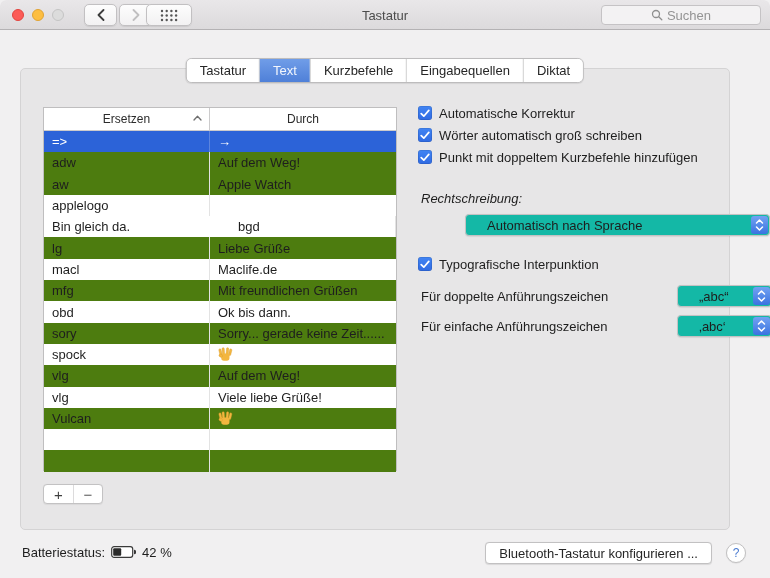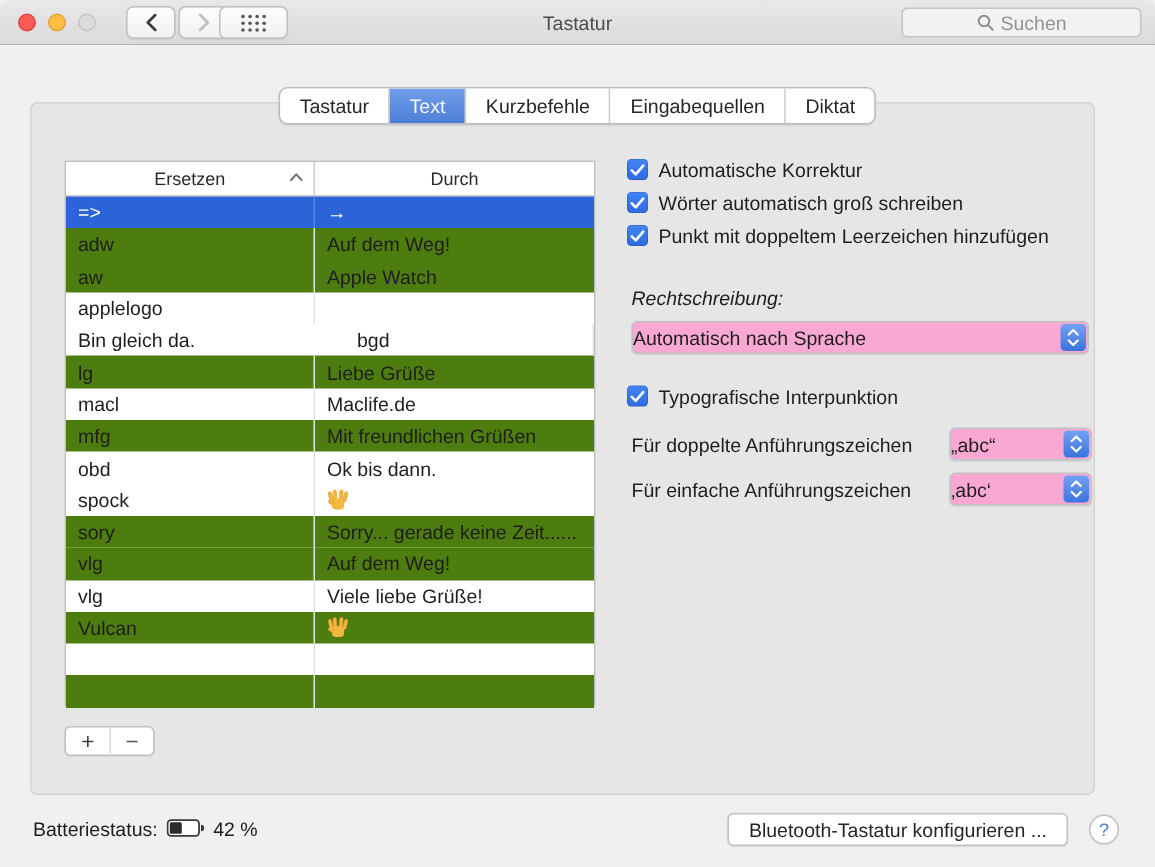--- a/index.html
+++ b/index.html
@@ -99,24 +99,25 @@
   .cbcol { position:absolute; left:397px; top:33px; }
   .cb { display:flex; align-items:center; gap:7px; height:22px; color:#1e1e1e; }
   .cbbox {
     width:14px; height:14px; border-radius:3px; flex:0 0 auto;
     background:linear-gradient(var(--checkbox-blue),#2f6ae2);
     box-shadow:inset 0 0 0 0.5px rgba(0,0,0,0.18);
     display:flex; align-items:center; justify-content:center;
   }
   .fieldlabel { position:absolute; left:400px; color:#1e1e1e; }
   .popup {
-    position:absolute; height:22px; background:#f9a8d4;
+    position:absolute; height:22px; background:#14b8a6;
     border:1px solid #c3c2c3; border-radius:4px;
-    display:flex; align-items:center; padding-left:0;
+    display:flex; align-items:center; padding-left:21px;
     box-shadow:0 0.5px 1px rgba(0,0,0,0.08);
+    margin-left:44px;
   }
   .stepper {
     position:absolute; right:1px; top:1px; bottom:1px; width:17px;
     border-radius:3px; background:linear-gradient(#72a2f2,#3a73e0);
     display:flex; align-items:center; justify-content:center;
   }
   .typo-cb { position:absolute; left:397px; top:184px; }
   
   .footer-left {
     position:absolute; left:22px; top:540px; height:24px;
@@ -236,40 +237,40 @@
           <div class="td td2">Maclife.de</div>
         </div>
         <div class="trow alt">
           <div class="td td1">mfg</div>
           <div class="td td2">Mit freundlichen Grüßen</div>
         </div>
         <div class="trow">
           <div class="td td1">obd</div>
           <div class="td td2">Ok bis dann.</div>
         </div>
+        <div class="trow alt">
+          <div class="td td1">sory</div>
+          <div class="td td2">Sorry... gerade keine Zeit......</div>
+        </div>
         <div class="trow">
           <div class="td td1">spock</div>
           <div class="td td2">
             <svg width="15" height="15" viewBox="0 0 20 20">
               <g fill="#f3b63f" stroke="#d99b2b" stroke-width="0.5">
                 <rect x="1.8" y="2.4" width="3" height="9" rx="1.5" transform="rotate(-14 3.3 6.9)"></rect>
                 <rect x="5.6" y="0.9" width="3" height="10" rx="1.5" transform="rotate(-4 7.1 5.9)"></rect>
                 <rect x="11" y="0.9" width="3" height="10" rx="1.5" transform="rotate(5 12.5 5.9)"></rect>
                 <rect x="14.8" y="2.4" width="3" height="9" rx="1.5" transform="rotate(14 16.3 6.9)"></rect>
                 <rect x="4.3" y="8.6" width="11" height="9.6" rx="3.6" stroke="none"></rect>
                 <rect x="1.2" y="9.8" width="5" height="3.6" rx="1.8" transform="rotate(28 3.7 11.6)"></rect>
               </g>
             </svg>
           </div>
         </div>
         <div class="trow alt">
-          <div class="td td1">sory</div>
-          <div class="td td2">Sorry... gerade keine Zeit......</div>
-        </div>
-        <div class="trow alt">
           <div class="td td1">vlg</div>
           <div class="td td2">Auf dem Weg!</div>
         </div>
         <div class="trow">
           <div class="td td1">vlg</div>
           <div class="td td2">Viele liebe Grüße!</div>
         </div>
         <div class="trow alt">
           <div class="td td1">Vulcan</div>
           <div class="td td2">
@@ -317,21 +318,21 @@
           </svg>
         </span>
         <span>Wörter automatisch groß schreiben</span>
       </div>
       <div class="cb">
         <span class="cbbox">
           <svg width="10" height="9" viewBox="0 0 10 9">
             <polyline points="1.2,4.6 3.8,7.2 8.8,1.4" fill="none" stroke="#fff" stroke-width="1.7" stroke-linecap="round" stroke-linejoin="round"></polyline>
           </svg>
         </span>
-        <span>Punkt mit doppeltem Leerzeichen hinzufügen</span>
+        <span>Punkt mit doppeltem Kurzbefehle hinzufügen</span>
       </div>
     </div>
 
   <div class="fieldlabel" style="top:122px;font-style:italic;">Rechtschreibung:</div>
   <div class="popup" style="left:400px; top:145px; width:305px;">
     <span>Automatisch nach Sprache</span>
     <span class="stepper">
       <svg width="9" height="12" viewBox="0 0 9 12">
           <polyline points="1.5,4 4.5,1 7.5,4" fill="none" stroke="#fff" stroke-width="1.5" stroke-linecap="round" stroke-linejoin="round"></polyline>
           <polyline points="1.5,8 4.5,11 7.5,8" fill="none" stroke="#fff" stroke-width="1.5" stroke-linecap="round" stroke-linejoin="round"></polyline>

